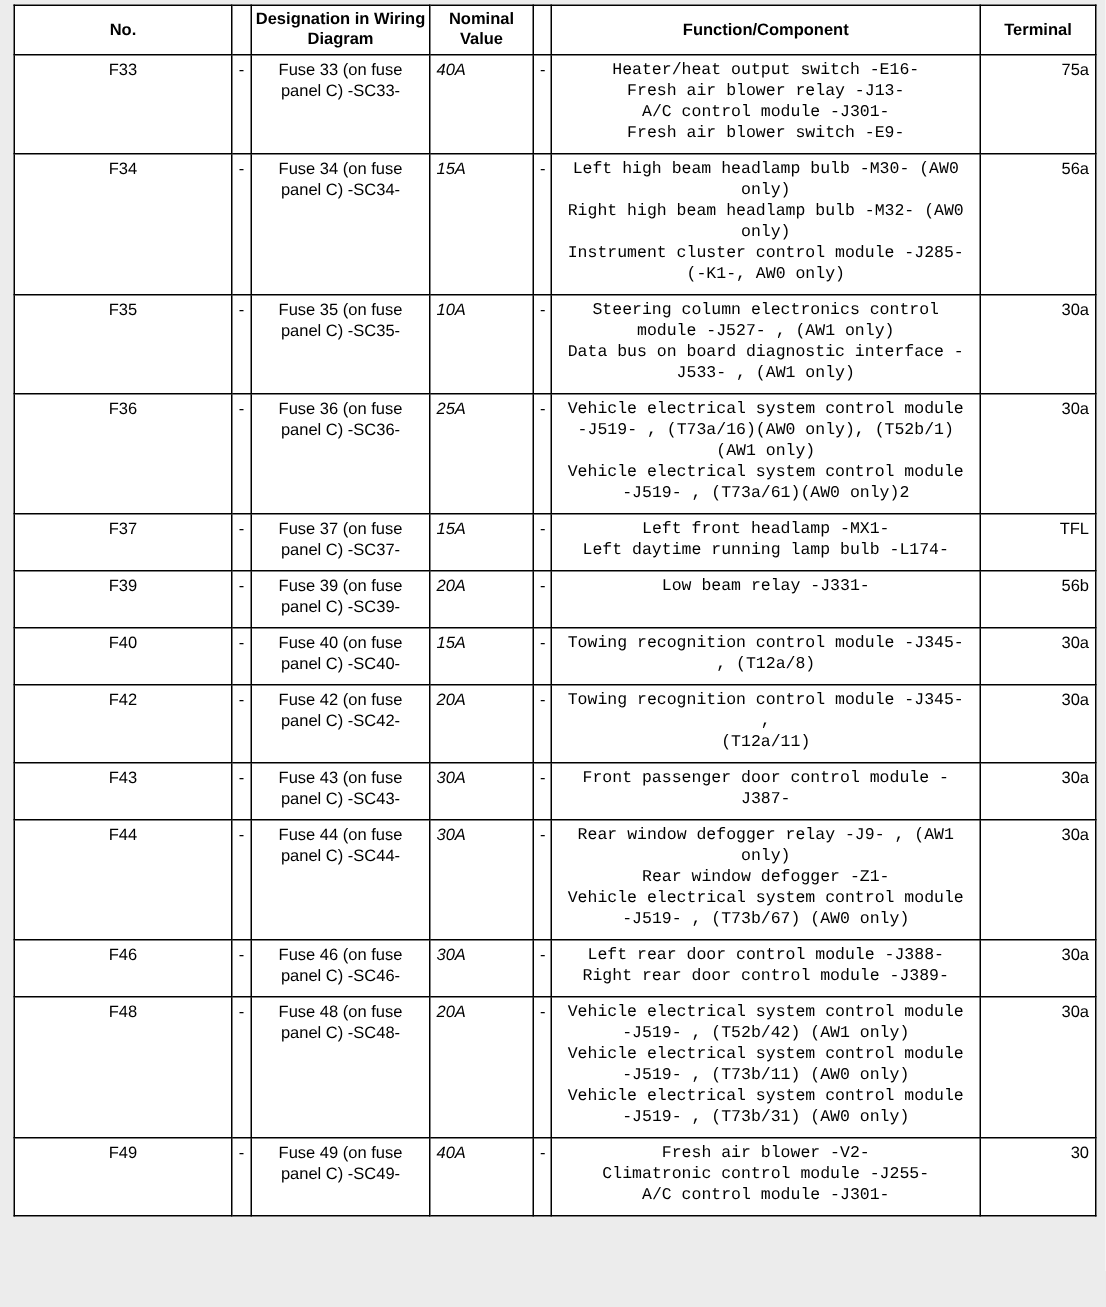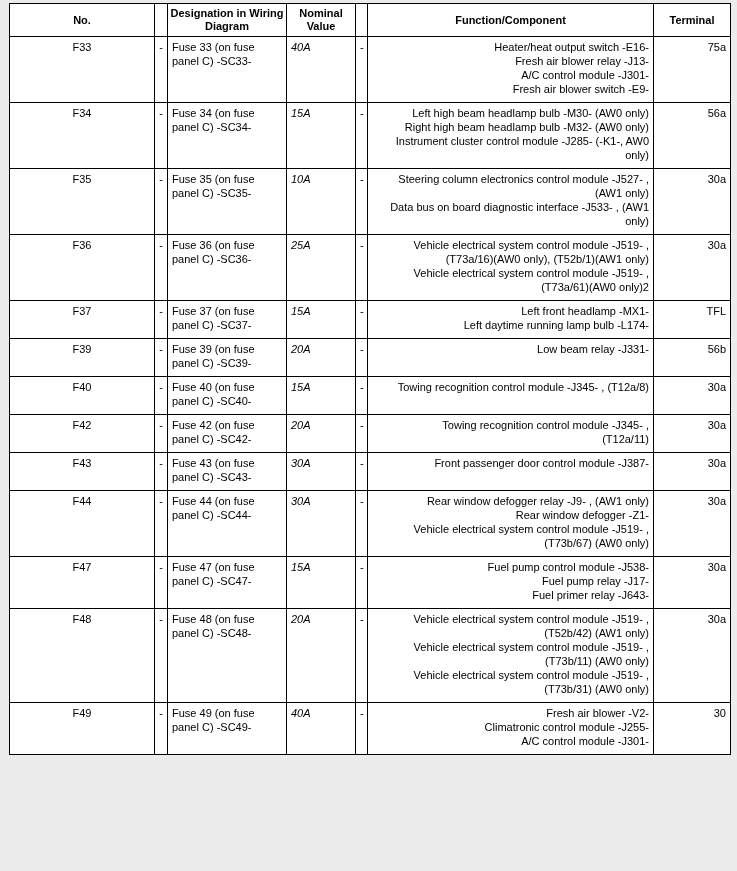--- a/index.html
+++ b/index.html
@@ -41,23 +41,23 @@
     vertical-align: middle;
     padding: 3px 2px;
     line-height: 13px;
   }
   .fuse-table tbody td {
     vertical-align: top;
     padding: 3px 4px 6px 4px;
   }
   td.cell-no   { text-align: center; }
   td.cell-dash { text-align: center; padding-left: 1px; padding-right: 1px; }
-  td.cell-des  { text-align: left; }
+  td.cell-des  { text-align: center; }
   td.cell-nom  { text-align: left; font-style: italic; }
-  td.cell-fun  { text-align: right; white-space: pre-line; }
+  td.cell-fun  { text-align: center; white-space: pre-line; font-family: Liberation Mono, monospace; }
   td.cell-ter  { text-align: right; }
 </style>
 </head>
 <body>
 
 <div class="page">
   <table class="fuse-table">
     <colgroup>
       <col style="width:145px">
       <col style="width:13px">
@@ -186,32 +186,31 @@
     <td class="cell-des">Fuse 44 (on fuse panel C) -SC44-</td>
     <td class="cell-nom">30A</td>
     <td class="cell-dash">-</td>
     <td class="cell-fun">Rear window defogger relay -J9- , (AW1 only)
 Rear window defogger -Z1-
 Vehicle electrical system control module -J519- , (T73b/67) (AW0 only)</td>
     <td class="cell-ter">30a</td>
   </tr>
 
 
-
-  <tr>
-    <td class="cell-no">F47</td>
-    <td class="cell-dash">-</td>
-    <td class="cell-des">Fuse 47 (on fuse panel C) -SC47-</td>
-    <td class="cell-nom">15A</td>
-    <td class="cell-dash">-</td>
-    <td class="cell-fun">Fuel pump control module -J538-
-Fuel pump relay -J17-
-Fuel primer relay -J643-</td>
-    <td class="cell-ter">30a</td>
-  </tr>
+  <tr>
+    <td class="cell-no">F46</td>
+    <td class="cell-dash">-</td>
+    <td class="cell-des">Fuse 46 (on fuse panel C) -SC46-</td>
+    <td class="cell-nom">30A</td>
+    <td class="cell-dash">-</td>
+    <td class="cell-fun">Left rear door control module -J388-
+Right rear door control module -J389-</td>
+    <td class="cell-ter">30a</td>
+  </tr>
+
 
   <tr>
     <td class="cell-no">F48</td>
     <td class="cell-dash">-</td>
     <td class="cell-des">Fuse 48 (on fuse panel C) -SC48-</td>
     <td class="cell-nom">20A</td>
     <td class="cell-dash">-</td>
     <td class="cell-fun">Vehicle electrical system control module -J519- , (T52b/42) (AW1 only)
 Vehicle electrical system control module -J519- , (T73b/11) (AW0 only)
 Vehicle electrical system control module -J519- , (T73b/31) (AW0 only)</td>

